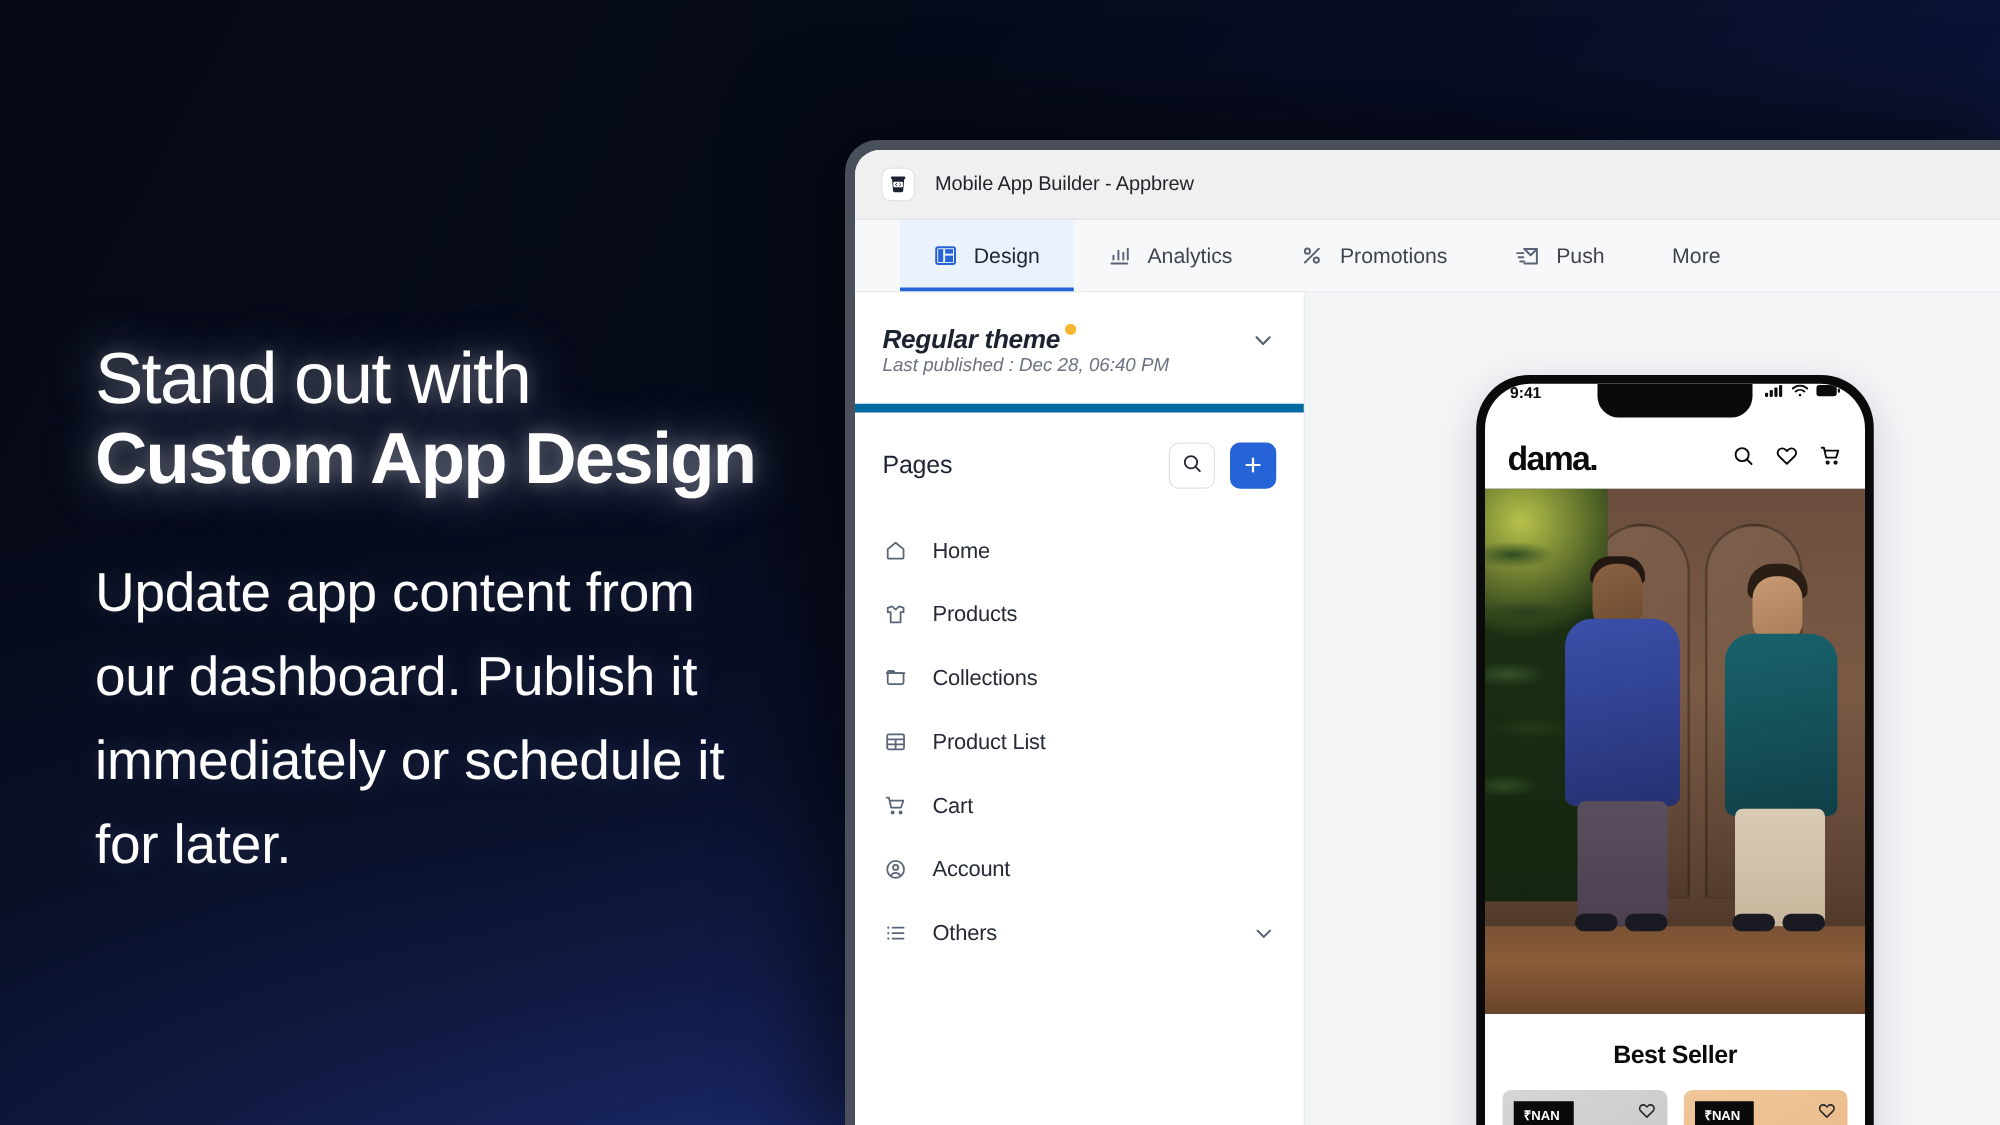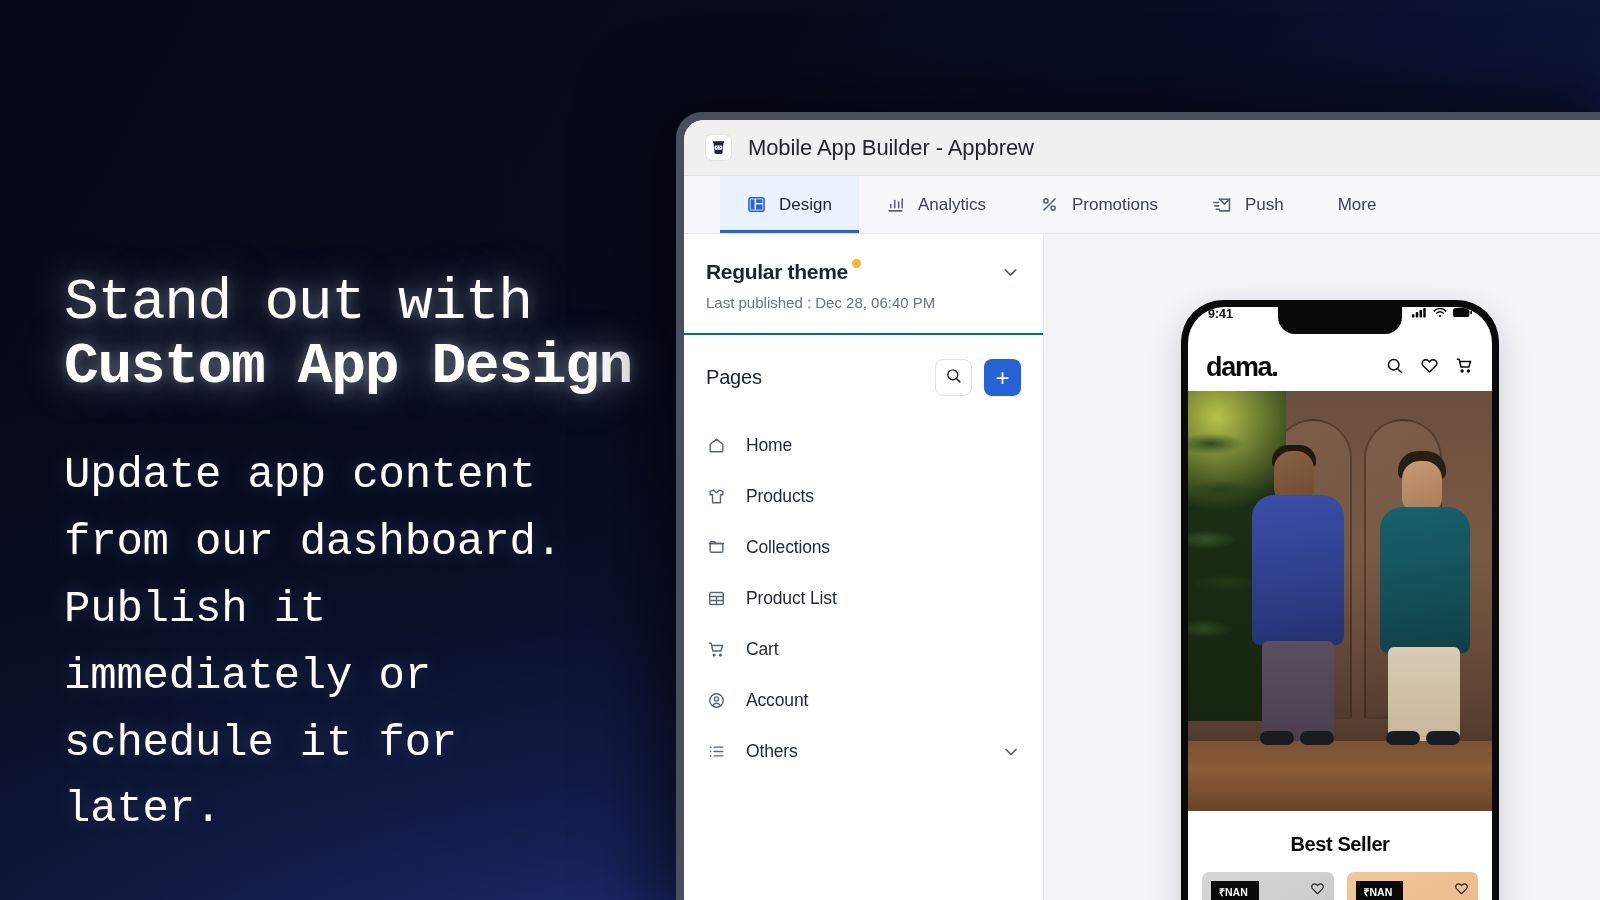--- a/index.html
+++ b/index.html
@@ -16,21 +16,21 @@
     background:
       radial-gradient(125% 95% at 42% 118%, #3f63e8 0%, #2f49b4 16%, #1c2a6d 33%, #0d1436 52%, #080d22 70%, #060a18 85%);
   }
   #bg-tint {
     position:absolute; inset:0;
     background:linear-gradient(118deg, #060a18 0%, #070c1d 38%, #0a1030 58%, #111a4d 78%, #1b2b86 100%);
     opacity:.55;
   }
 
   
-  #marketing { position:absolute; left:64px; top:272px; width:600px;font-family:Liberation Mono, monospace; }
+  #marketing { position:absolute; left:76px; top:272px; width:600px; }
   .head-line {
     color:#fff; font-size:58px; line-height:1.07; letter-spacing:-1.4px;
     text-shadow:0 0 38px rgba(215,228,255,.50), 0 0 14px rgba(255,255,255,.28);
     white-space:nowrap;
   }
   .head-line.l1 { font-weight:400; }
   .head-line.l2 { font-weight:700; margin-top:2px; }
   #sub {
     margin-top:44px; color:#fff; font-size:44px; line-height:1.52;
     font-weight:400; letter-spacing:-.2px; width:540px;
@@ -57,21 +57,21 @@
   #titlebar {
     height:56px; background:#f0f0f0; display:flex; align-items:center;
     padding-left:22px; gap:17px; flex:0 0 56px;
     border-bottom:1px solid #e3e3e3;
   }
   #favicon {
     width:25px; height:25px; border-radius:6px; background:#fff;
     display:flex; align-items:center; justify-content:center;
     box-shadow:0 0 0 1px rgba(0,0,0,.05);
   }
-  #title-text { font-size:22px; color:#22252b; letter-spacing:-.1px; }
+  #title-text { font-size:16px; color:#22252b; letter-spacing:-.1px; }
 
   
   #tabstrip {
     height:58px; background:#f7f8fa; display:flex; align-items:stretch;
     flex:0 0 58px; border-bottom:1px solid #e4e6ea; padding-left:36px;
   }
   .tab {
     display:flex; align-items:center; gap:13px; padding:0 27px;
     font-size:17px; color:#3d4450; position:relative; white-space:nowrap;
     cursor:pointer;
@@ -86,33 +86,33 @@
 
   
   #wbody { flex:1; display:flex; min-height:0; }
 
   
   #sidebar {
     width:360px; flex:0 0 360px; background:#fff;
     border-right:1px solid #e8eaee; display:flex; flex-direction:column;
   }
   #theme-row {
-    padding:26px 22px 22px 22px; border-bottom:2px solid #0369a1;
+    padding:26px 22px 22px 22px; border-bottom:7px solid #0369a1;font-style:italic;
   }
   #theme-top { display:flex; align-items:center; }
   #theme-name {
     font-size:21px; font-weight:700; color:#1c2230; letter-spacing:-.3px;
     position:relative;
   }
   #theme-dot {
     width:9px; height:9px; border-radius:50%; background:#f7b731;
     position:absolute; right:-13px; top:-1px;
   }
   #theme-chev { margin-left:auto; color:#55606f; display:flex; }
-  #theme-pub { margin-top:10px; font-size:15px; color:#6b7280; }
+  #theme-pub { font-size:15px; color:#6b7280; }
 
   #pages-row {
     padding:24px 22px 14px 22px; display:flex; align-items:center;
   }
   #pages-label { font-size:20px; color:#1c2230; letter-spacing:-.2px; }
   #pages-actions { margin-left:auto; display:flex; gap:12px; }
   .pg-btn {
     width:37px; height:37px; border-radius:8px; display:flex;
     align-items:center; justify-content:center; cursor:pointer;
   }

